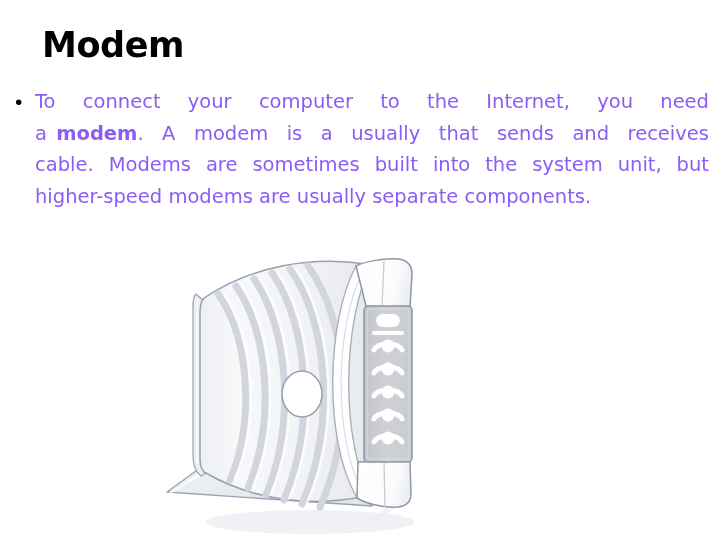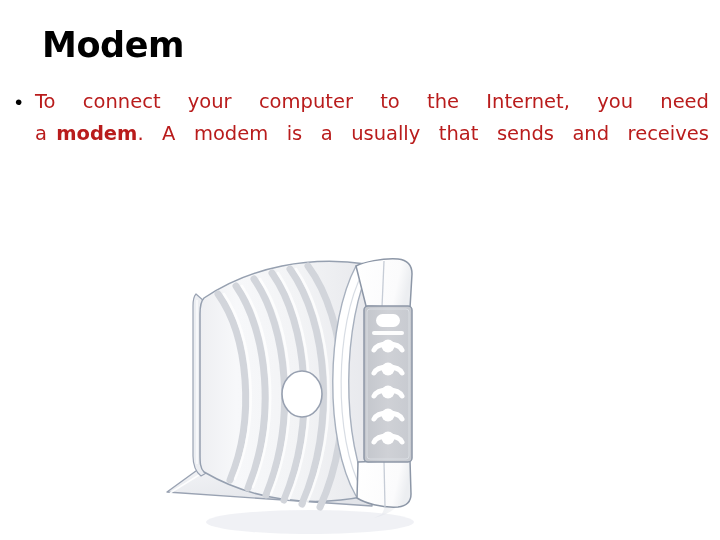--- a/index.html
+++ b/index.html
@@ -49,21 +49,21 @@
     left: 3px;
     top: 0;
     font-size: 21px;
     line-height: 31px;
     color: #000000;
   }
   .bullet-text {
     font-family: "DejaVu Sans", sans-serif;
     font-size: 19.5px;
     line-height: 31.5px;
-    color: #b91c1c;
+    color: #8b5cf6;
     text-align: justify;
     text-justify: inter-word;
     -webkit-hyphens: none;
     hyphens: none;
   }
   .bullet-text > .line {
     display: block;
     text-align: justify;
     text-align-last: justify;
     white-space: pre;
@@ -89,20 +89,22 @@
 <div id="slide">
 
   <div id="slide-title">Modem</div>
 
   <div id="body-block">
     <div class="bullet-row">
       <span class="bullet-mark">•</span>
       <div class="bullet-text">
         <span class="line">To  connect  your  computer  to  the  Internet,  you  need</span>
         <span class="line"><span>a </span><span class="bold">modem</span><span>.  A  modem  is  a  usually  that  sends  and  receives</span></span>
+        <span class="line">cable. Modems are sometimes built into the system unit, but</span>
+        <span class="line last">higher-speed modems are usually separate components.</span>
       </div>
     </div>
   </div>
 
   <div id="modem-figure">
     <svg width="280" height="290" viewBox="0 0 280 290" xmlns="http://www.w3.org/2000/svg">
       <defs>
         <linearGradient id="gFront" x1="0" y1="0" x2="1" y2="0">
           <stop offset="0" stop-color="#eeeff2"></stop>
           <stop offset="0.22" stop-color="#f7f8fa"></stop>

